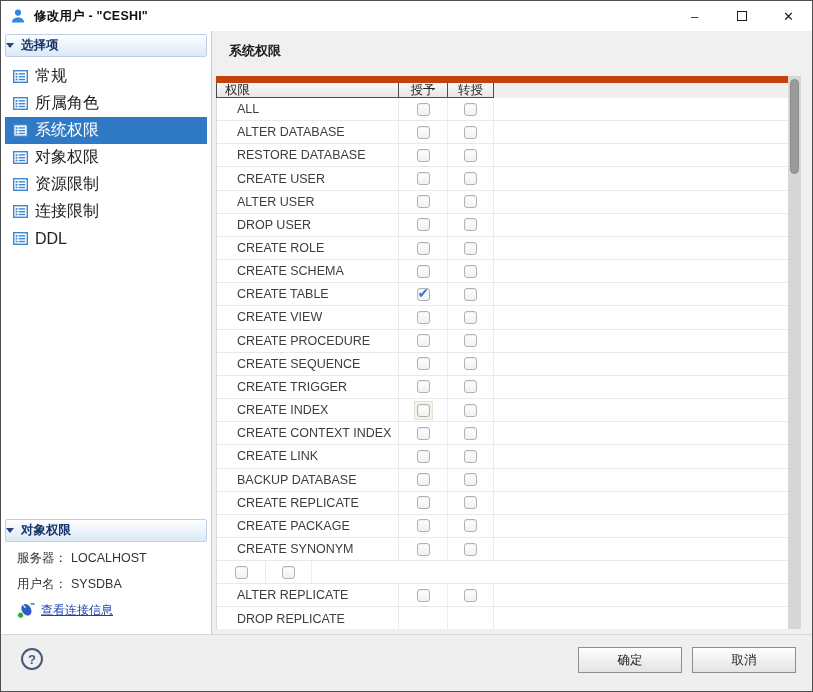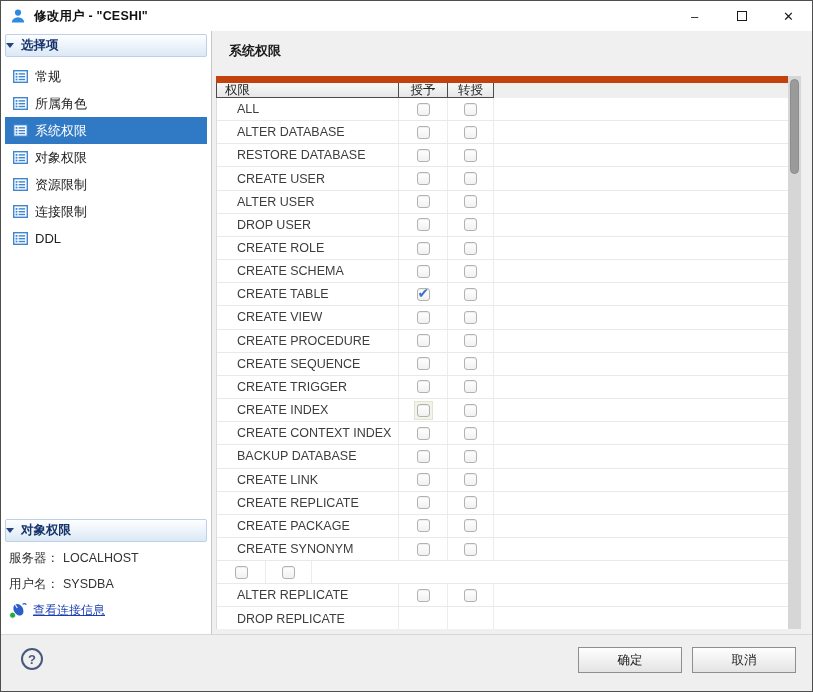--- a/index.html
+++ b/index.html
@@ -26,24 +26,24 @@
     border:1px solid #bdd0e7; border-radius:2px;
     background:linear-gradient(#feffff,#dbe8f6);
     display:flex; align-items:center; padding-left:0;
   }
   .sh-select { top:3px; }
   .sh-conn { top:488px; }
   .sh-triangle { width:0; height:0; border-left:4px solid transparent; border-right:4px solid transparent; border-top:5px solid #27437c; margin-right:7px; }
   .sh-label { font-size:12.5px; font-weight:bold; color:#17356b; }
 
   .side-items { position:absolute; top:32px; left:4px; right:4px; }
-  .side-item { height:27px; display:flex; align-items:center; padding-left:8px; cursor:pointer; color:#222; font-size:13px; }
+  .side-item { height:27px; display:flex; align-items:center; padding-left:8px; cursor:pointer; color:#222; font-size:16px; }
   .side-item.selected { background:#3079c4; color:#ffffff; }
   .item-icon { width:15px; height:13px; margin-right:7px; flex:none; }
-  .conn-block { position:absolute; top:514px; left:8px; right:4px; }
+  .conn-block { position:absolute; top:514px; left:16px; right:4px; }
   .conn-line { height:26px; display:flex; align-items:center; font-size:12.5px; color:#333; }
   .conn-label { margin-right:4px; }
   .conn-link-row { height:26px; display:flex; align-items:center; }
   .mouse-icon { width:18px; height:17px; margin-right:6px; flex:none; }
   .conn-link { font-size:12px; color:#1b3fae; text-decoration:underline; cursor:pointer; }
 
   
   .mainpanel { position:absolute; top:30px; left:211px; right:0; bottom:57px; background:#f0f0f0; }
   .main-title { position:absolute; top:11px; left:17px; font-size:13px; font-weight:bold; color:#1a1a1a; }
 
@@ -444,35 +444,35 @@
               </span>
             </div>
             <div class="td-cb td-regrant">
               <span class="cb-wrap">
                 <span class="checkbox"></span>
               </span>
             </div>
             <div class="td-filler"></div>
           </div>
           <div class="trow">
+            <div class="td-name">CREATE LINK</div>
+            <div class="td-cb td-grant">
+              <span class="cb-wrap">
+                <span class="checkbox"></span>
+              </span>
+            </div>
+            <div class="td-cb td-regrant">
+              <span class="cb-wrap">
+                <span class="checkbox"></span>
+              </span>
+            </div>
+            <div class="td-filler"></div>
+          </div>
+          <div class="trow">
             <div class="td-name">BACKUP DATABASE</div>
-            <div class="td-cb td-grant">
-              <span class="cb-wrap">
-                <span class="checkbox"></span>
-              </span>
-            </div>
-            <div class="td-cb td-regrant">
-              <span class="cb-wrap">
-                <span class="checkbox"></span>
-              </span>
-            </div>
-            <div class="td-filler"></div>
-          </div>
-          <div class="trow">
-            <div class="td-name">CREATE LINK</div>
             <div class="td-cb td-grant">
               <span class="cb-wrap">
                 <span class="checkbox"></span>
               </span>
             </div>
             <div class="td-cb td-regrant">
               <span class="cb-wrap">
                 <span class="checkbox"></span>
               </span>
             </div>

